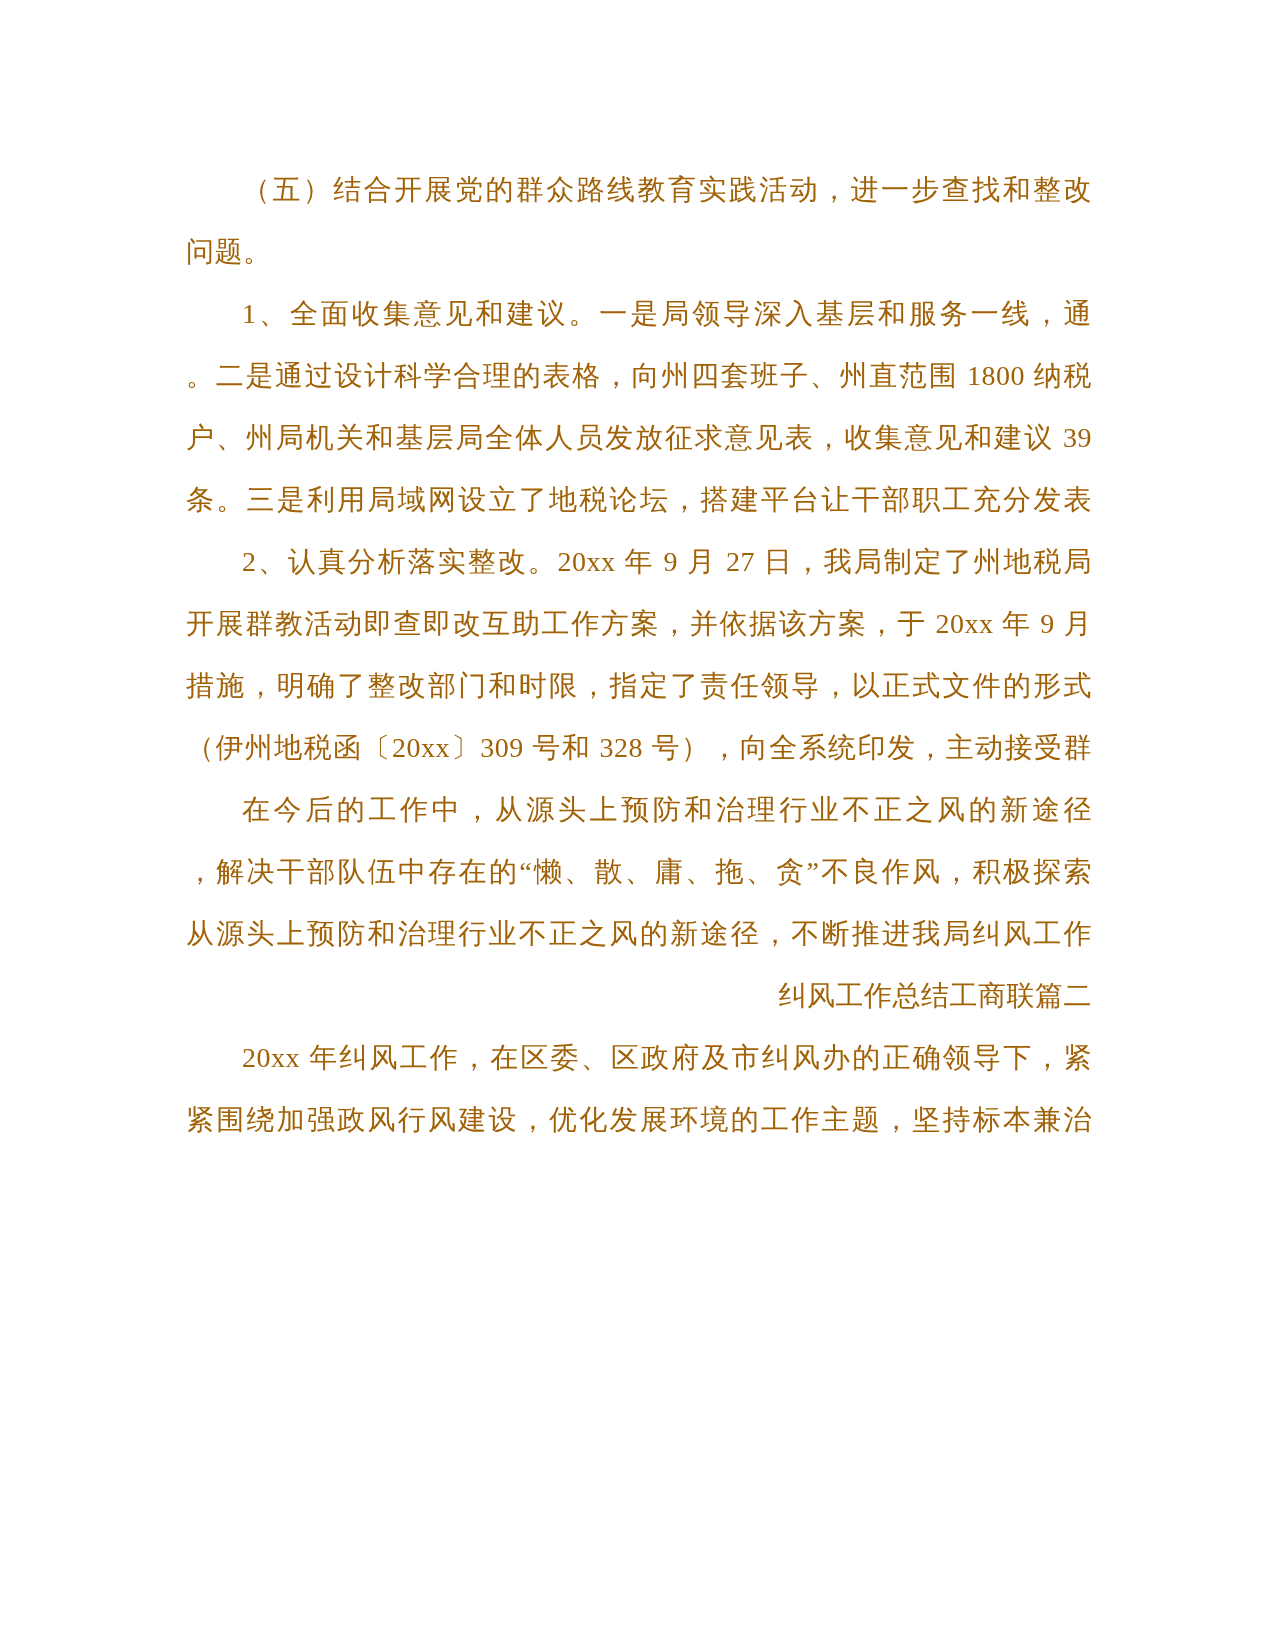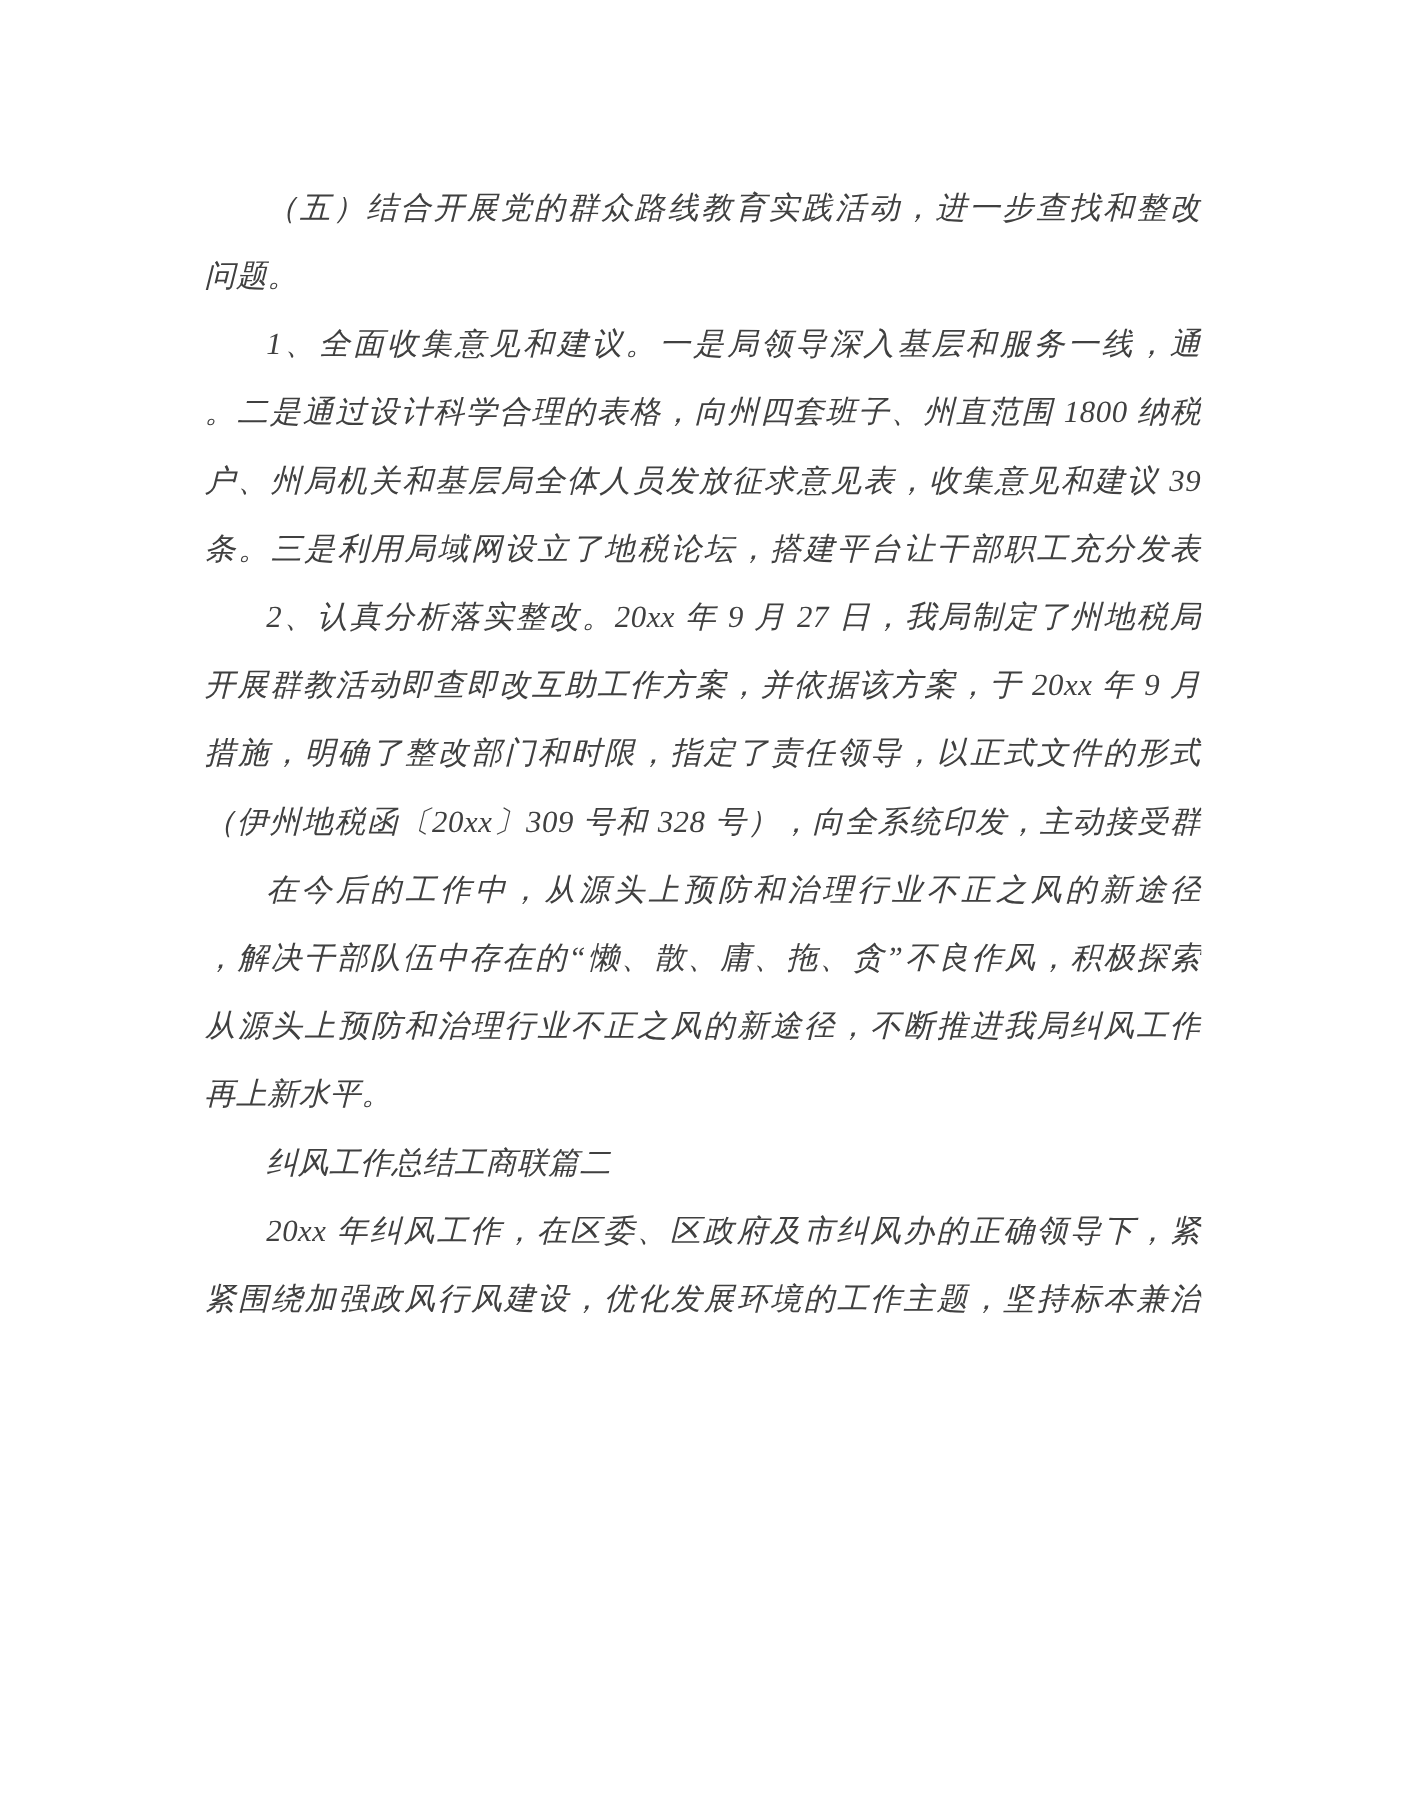--- a/index.html
+++ b/index.html
@@ -7,22 +7,21 @@
     padding: 0;
     background: #ffffff;
   }
   .page {
     position: relative;
     width: 1275px;
     height: 1650px;
     background: #ffffff;
     overflow: hidden;
     font-family: "Liberation Serif", "DejaVu Serif", serif;
-    color: #404040;
-    font-style: italic;
+    color: #a16207;
   }
   .doc-body {
     position: absolute;
     left: 186px;
     top: 159px;
     width: 906px;
   }
   .line {
     height: 62px;
     line-height: 62px;
@@ -32,38 +31,38 @@
     overflow: hidden;
     white-space: nowrap;
   }
   .line.fill {
     white-space: normal;
     text-align: justify;
     text-align-last: justify;
   }
   .line.indent {
     text-indent: 2em;
+    text-align: right;
   }
 </style>
 </head>
 <body>
 
 <div class="page">
   <div class="doc-body">
       <div class="line indent fill">（五）结合开展党的群众路线教育实践活动，进一步查找和整改</div>
       <div class="line">问题。</div>
       <div class="line indent fill">1、全面收集意见和建议。一是局领导深入基层和服务一线，通</div>
       <div class="line fill">。二是通过设计科学合理的表格，向州四套班子、州直范围 1800 纳税</div>
       <div class="line fill">户、州局机关和基层局全体人员发放征求意见表，收集意见和建议 39</div>
       <div class="line fill">条。三是利用局域网设立了地税论坛，搭建平台让干部职工充分发表</div>
       <div class="line indent fill">2、认真分析落实整改。20xx 年 9 月 27 日，我局制定了州地税局</div>
       <div class="line fill">开展群教活动即查即改互助工作方案，并依据该方案，于 20xx 年 9 月</div>
       <div class="line fill">措施，明确了整改部门和时限，指定了责任领导，以正式文件的形式</div>
       <div class="line fill">（伊州地税函〔20xx〕309 号和 328 号），向全系统印发，主动接受群</div>
       <div class="line indent fill">在今后的工作中，从源头上预防和治理行业不正之风的新途径</div>
       <div class="line fill">，解决干部队伍中存在的“懒、散、庸、拖、贪”不良作风，积极探索</div>
       <div class="line fill">从源头上预防和治理行业不正之风的新途径，不断推进我局纠风工作</div>
-      <div class="line">再上新水平。</div>
       <div class="line indent">纠风工作总结工商联篇二</div>
       <div class="line indent fill">20xx 年纠风工作，在区委、区政府及市纠风办的正确领导下，紧</div>
       <div class="line fill">紧围绕加强政风行风建设，优化发展环境的工作主题，坚持标本兼治</div>
     </div>
 </div>
 
 </body></html>

